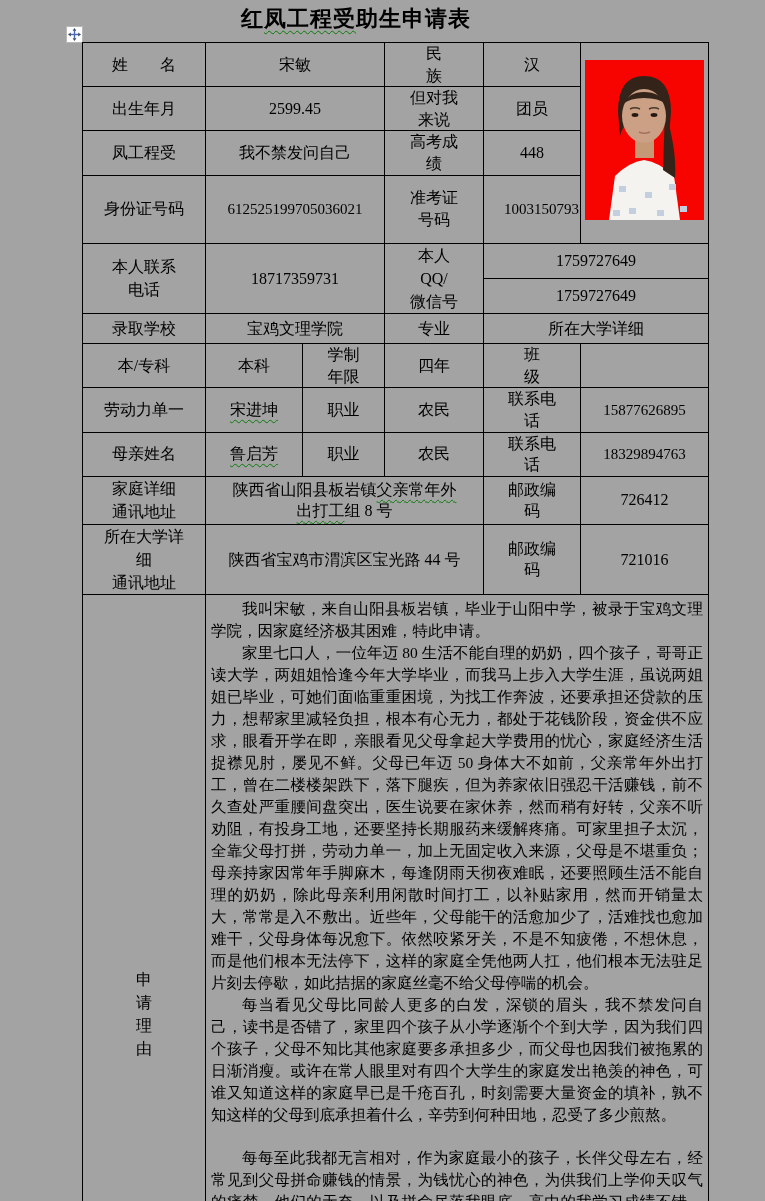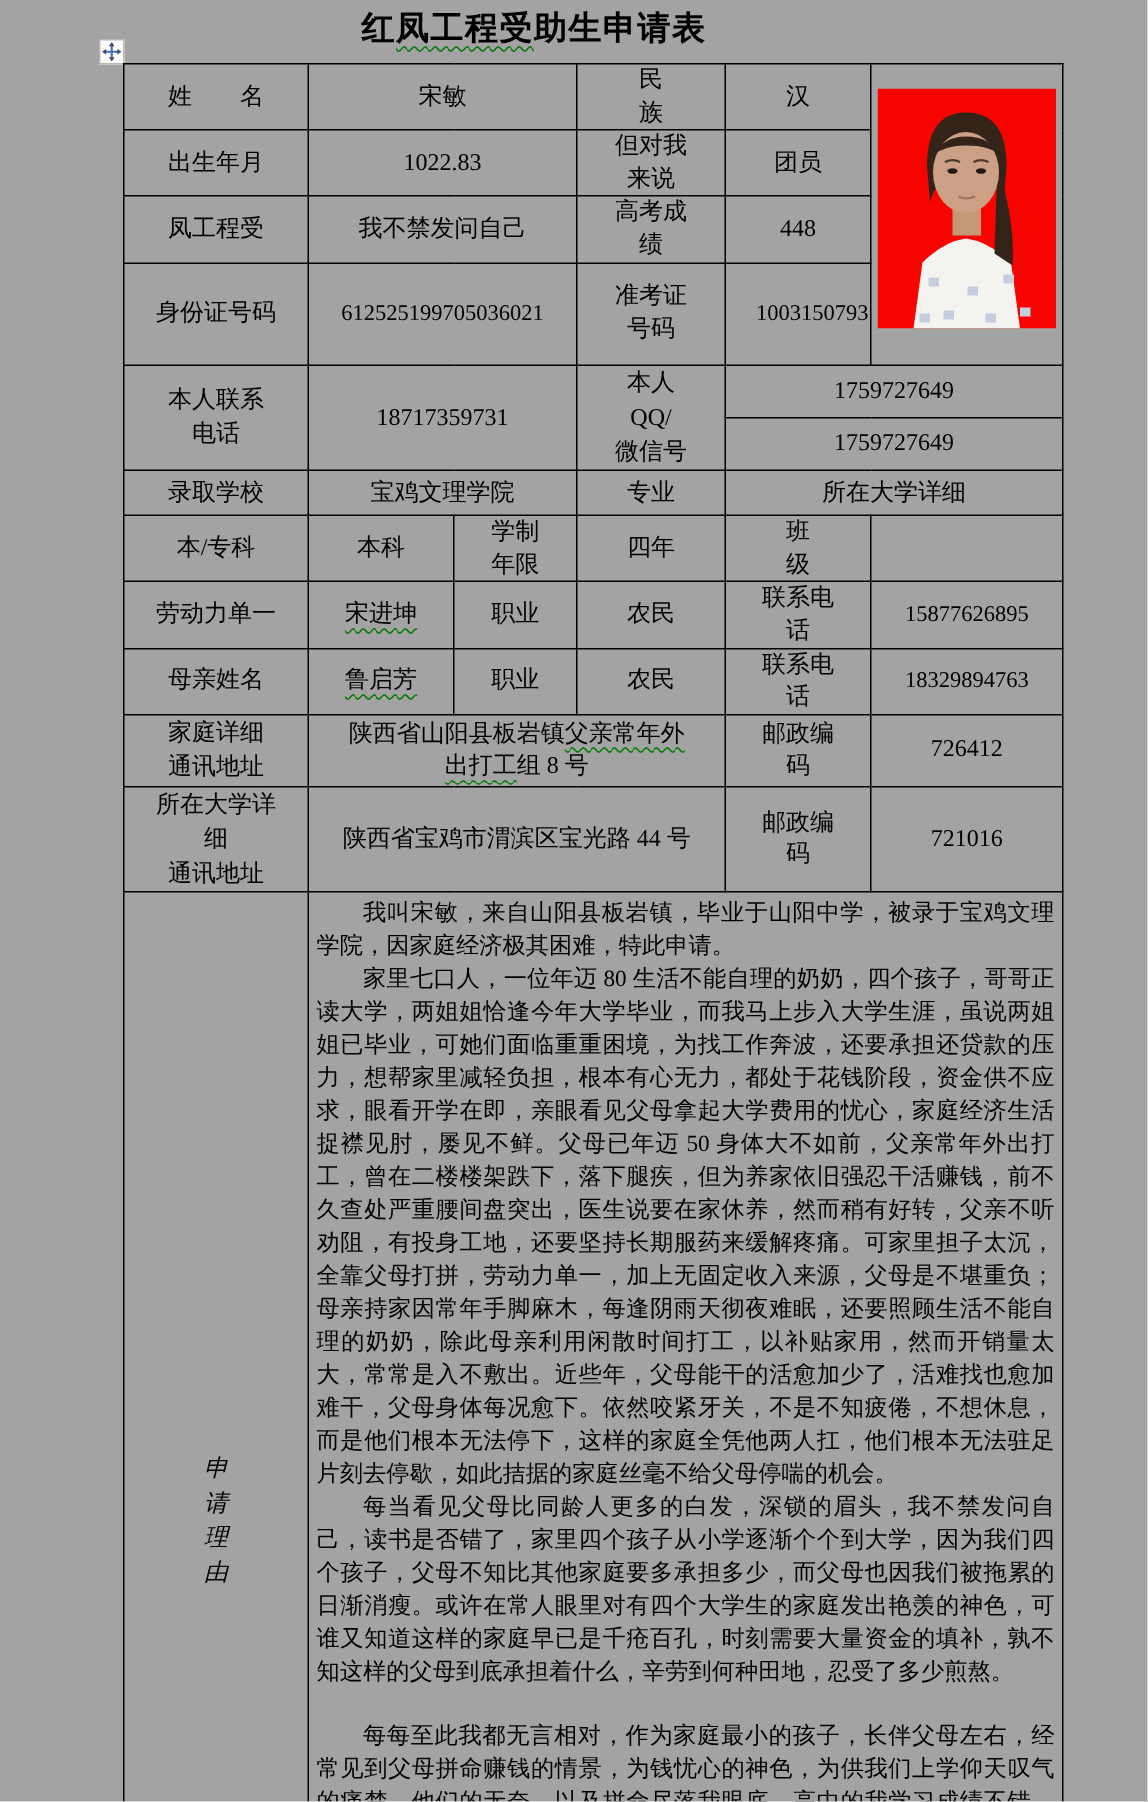--- a/index.html
+++ b/index.html
@@ -14,21 +14,21 @@
   table.form{position:absolute;left:82px;top:42px;width:627px;border-collapse:collapse;table-layout:fixed;}
   td{border:1.5px solid #000;text-align:center;vertical-align:middle;font-size:16px;
      padding:0 20px;overflow:hidden;line-height:1.35;}
   .r31{height:31px}.r33{height:33px}.r68{height:68px}.r34{height:34px}
   .r30{height:30px}.r48{height:48px}.r47{height:47px}.rbig{height:698px}
   .photo-cell{padding:2px;vertical-align:middle;}
   .photo{width:119px;height:160px;margin:0 auto;}
   .num{font-size:15px;letter-spacing:0px;}
   .two-line{line-height:1.45;}
   .v-label{vertical-align:middle;}
-  .v-label .stack{width:18px;margin:4px auto;word-break:break-all;line-height:23px;font-size:16px;font-style:italic;}
+  .v-label .stack{width:18px;margin:4px auto;word-break:break-all;line-height:23px;font-size:16px;}
   .reason-text{vertical-align:top;text-align:justify;font-size:15.5px;line-height:22px;
                padding:3px 5px 0 5px;}
   .reason-text p{margin:0;text-indent:2em;}
   .reason-text p.p-gap{margin-top:21px;}
 </style>
 </head>
 <body>
 
 <div class="page">
 
@@ -87,21 +87,21 @@
             <rect x="72" y="150" width="7" height="6"></rect>
                 <rect x="95" y="146" width="7" height="6"></rect>
             <rect x="28" y="150" width="7" height="6"></rect>
           </g>
         </svg>
       </td>
     </tr>
 
     <tr class="r31">
       <td>出生年月</td>
-      <td colspan="2">1022.83</td>
+      <td colspan="2">2599.45</td>
       <td>但对我来说</td>
       <td>团员</td>
     </tr>
 
     <tr class="r33">
       <td>凤工程受</td>
       <td colspan="2">我不禁发问自己</td>
       <td>高考成绩</td>
       <td>448</td>
     </tr>

